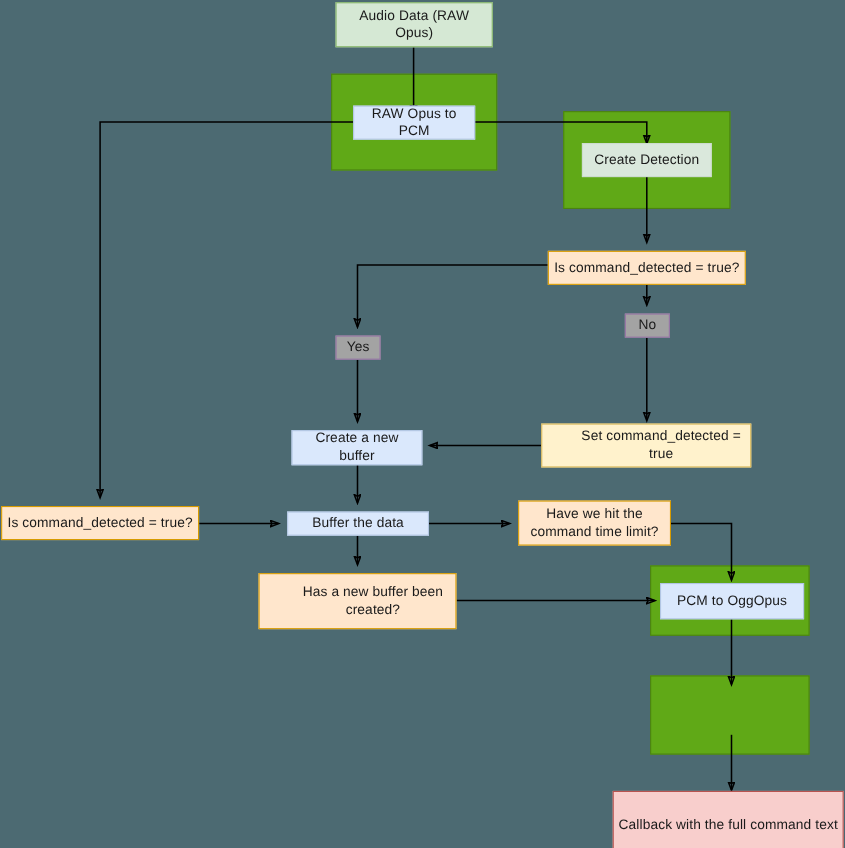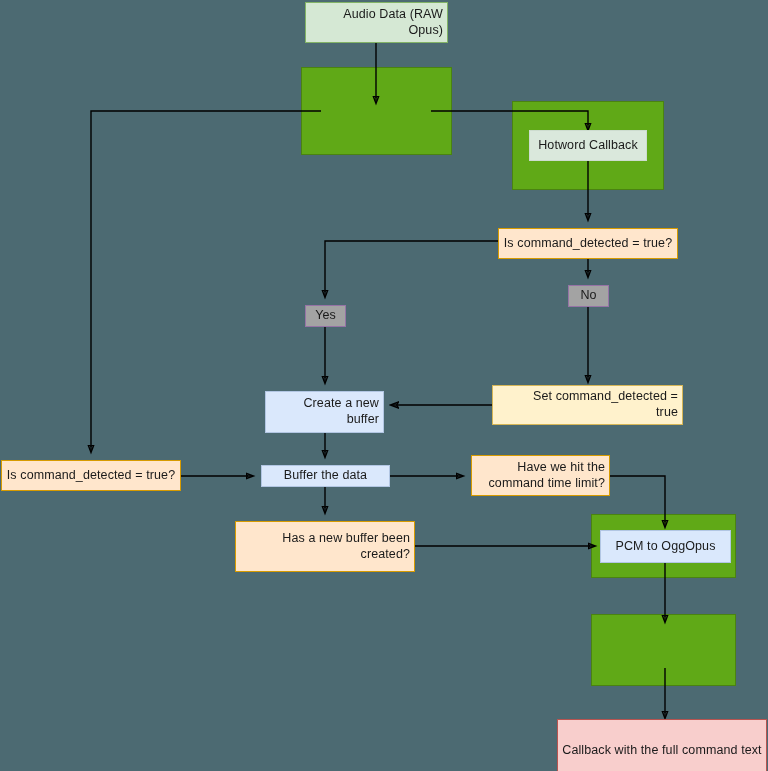--- a/index.html
+++ b/index.html
@@ -17,21 +17,21 @@
     height: 771px;
     background: #4c6a72;
     overflow: hidden;
   }
   .node {
     position: absolute;
     box-sizing: border-box;
     display: flex;
     align-items: center;
     justify-content: center;
-    text-align: right;
+    text-align: center;
     color: #1a1a1a;
     font-size: 12.5px;
     line-height: 1.25;
     letter-spacing: 0.1px;
     padding: 2px 4px;
     z-index: 3;
   }
   .group-green {
     position: absolute;
     box-sizing: border-box;
@@ -129,30 +129,31 @@
     <path d="M665,668 L665,718" marker-end="url(#arrow)"></path>
   </svg>
 
   <div class="group-green" style="left:301px; top:67px; width:151px; height:88px;"></div>
   <div class="group-green" style="left:512px; top:101px; width:152px; height:89px;"></div>
   <div class="group-green" style="left:591px; top:514px; width:145px; height:64px;"></div>
   <div class="group-green" style="left:591px; top:614px; width:145px; height:72px;"></div>
 
   <div class="node n-lightgreen" style="left:305px; top:2px; width:143px; height:41px;">Audio Data (RAW Opus)</div>
 
+  <div class="node n-blue" style="left:321px; top:96px; width:111px; height:31px;">RAW Opus to PCM</div>
 
-  <div class="node n-palegreen" style="left:529px; top:130px; width:118px; height:31px;">Hotword Callback</div>
+  <div class="node n-palegreen" style="left:529px; top:130px; width:118px; height:31px;">Create Detection</div>
 
   <div class="node n-orange" style="left:498px; top:228px; width:180px; height:31px;">Is command_detected = true?</div>
 
   <div class="node n-purple" style="left:305px; top:305px; width:41px; height:22px;">Yes</div>
 
   <div class="node n-purple" style="left:568px; top:285px; width:41px; height:22px;">No</div>
 
-  <div class="node n-blue" style="left:265px; top:391px; width:119px; height:42px;">Create a new buffer</div>
+  <div class="node n-blue" style="left:265px; top:391px; width:119px; height:32px;">Create a new buffer</div>
 
   <div class="node n-yellow" style="left:492px; top:385px; width:191px; height:40px;padding-left:31px;">Set command_detected = true</div>
 
   <div class="node n-orange" style="left:1px; top:460px; width:180px; height:31px;">Is command_detected = true?</div>
 
   <div class="node n-orange" style="left:471px; top:455px; width:139px; height:41px;">Have we hit the command time limit?</div>
 
   <div class="node n-blue" style="left:261px; top:465px; width:129px; height:22px;">Buffer the data</div>
 
   <div class="node n-orange" style="left:235px; top:521px; width:180px; height:51px;padding-left:32px;">Has a new buffer been created?</div>

